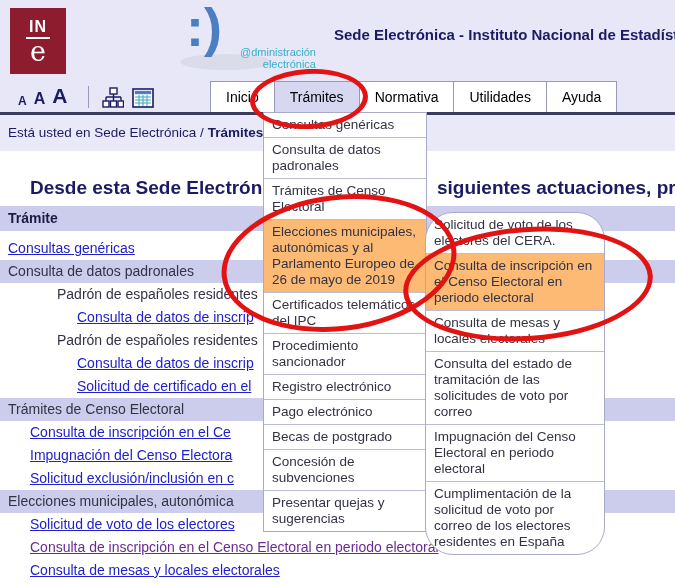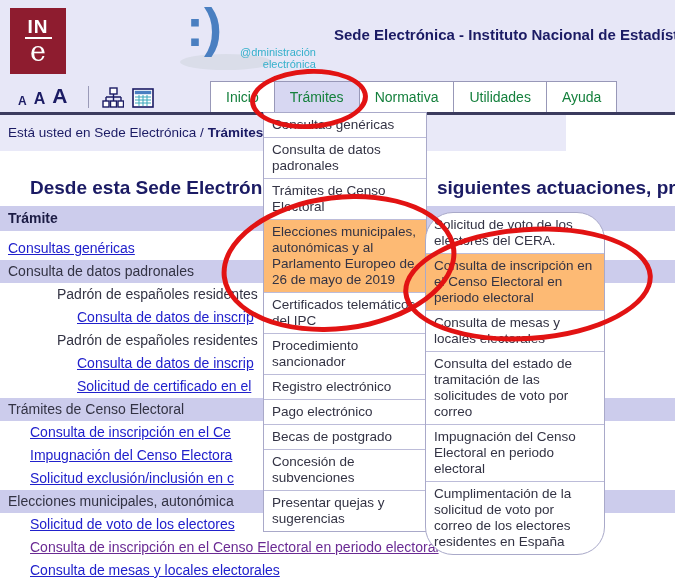--- a/index.html
+++ b/index.html
@@ -4,21 +4,21 @@
 <style>
   html,body{margin:0;padding:0;}
   body{font-family:"Liberation Sans","DejaVu Sans",sans-serif;}
   .screen{position:relative;width:675px;height:587px;background:#ffffff;overflow:hidden;}
 
   
   .tophdr{position:absolute;left:0;top:0;width:675px;height:115px;background:#e7e7f7;}
 
   .ine-logo{position:absolute;left:10px;top:8px;display:flex;border:2px solid #8e1c2f;background:#fff;cursor:pointer;}
   .ine-left{width:52px;height:62px;background:#8e1c2f;color:#fff;display:flex;flex-direction:column;align-items:center;justify-content:center;}
-  .ine-in{font-weight:bold;font-size:19px;letter-spacing:1px;line-height:18px;border-bottom:2px solid #fff;padding:0 3px 1px 3px;}
+  .ine-in{font-weight:bold;font-size:16px;letter-spacing:1px;line-height:18px;border-bottom:2px solid #fff;padding:0 3px 1px 3px;}
   .ine-e{font-family:"DejaVu Serif",serif;font-size:27px;line-height:26px;}
   .ine-right{width:94px;padding:7px 0 0 9px;color:#8e1c2f;font-weight:bold;font-size:13px;line-height:16px;}
 
   .smiley-wrap{position:absolute;left:178px;top:2px;width:130px;height:76px;}
   .smiley-swoosh{position:absolute;left:2px;top:52px;width:92px;height:16px;background:#dadde9;border-radius:50%;}
   .smiley-face{position:absolute;left:8px;top:-6px;font-size:54px;font-weight:bold;color:#4a7fc1;}
   .smiley-label{position:absolute;left:62px;top:44px;font-size:11px;line-height:12px;color:#35b0cb;text-align:right;}
   .smiley-label .l2{padding-left:16px;}
 
   .site-title{position:absolute;left:334px;top:26px;font-size:15px;font-weight:bold;color:#1b1b64;white-space:nowrap;}
@@ -29,28 +29,28 @@
   .fszA.s1{font-size:12px;margin-right:7px;}
   .fszA.s2{font-size:16px;margin-right:7px;}
   .fszA.s3{font-size:21px;}
   .tool-divider{position:absolute;left:88px;top:86px;width:1px;height:22px;background:#9a9ab8;}
   .tool-icon{position:absolute;top:87px;width:22px;height:22px;cursor:pointer;}
   .tool-icon.sitemap{left:102px;}
   .tool-icon.tableic{left:132px;}
 
   .tabs{position:absolute;left:210px;top:81px;height:31px;display:flex;z-index:5;}
   .tab{background:#ffffff;border:1px solid #9898b8;border-bottom:none;border-right:none;
-       color:#15803d;font-size:14px;line-height:31px;padding:0 15px;cursor:pointer;white-space:nowrap;}
+       color:#000000;font-size:14px;line-height:31px;padding:0 15px;cursor:pointer;white-space:nowrap;}
   .tab:last-child{border-right:1px solid #9898b8;}
   .tab.active{background:#d7d7f2;}
 
   .darkline{position:absolute;left:0;top:112px;width:675px;height:3px;background:#3b3b5e;}
 
   
-  .crumb-strip{position:absolute;left:0;top:115px;width:566px;height:36px;background:#e9e9f8;}
+  .crumb-strip{position:absolute;left:0;top:115px;width:675px;height:36px;background:#e9e9f8;}
   .crumb{position:absolute;left:8px;top:10px;font-size:13.5px;color:#1b1b64;white-space:nowrap;}
   .crumb b{font-weight:bold;}
 
   
   .heading-frag{position:absolute;top:177px;font-size:19px;font-weight:bold;color:#1b1b64;white-space:nowrap;}
   .heading-left{left:30px;}
   .heading-right{left:437px;}
 
   
   .tbl{position:absolute;left:0;top:206px;width:675px;z-index:1;}

